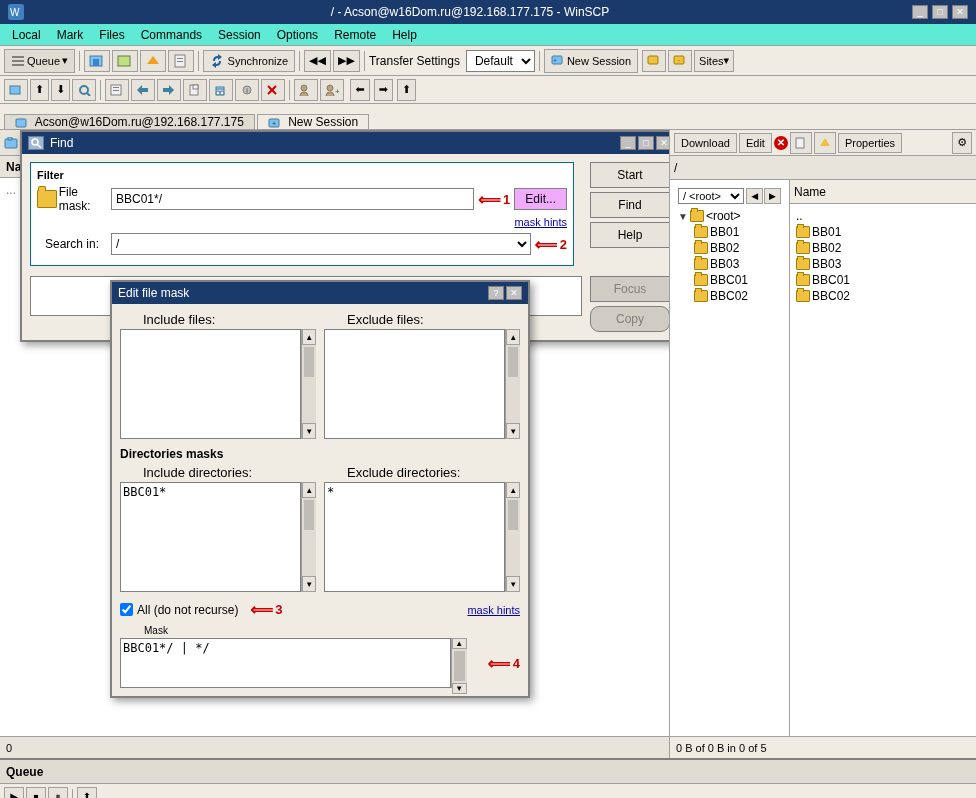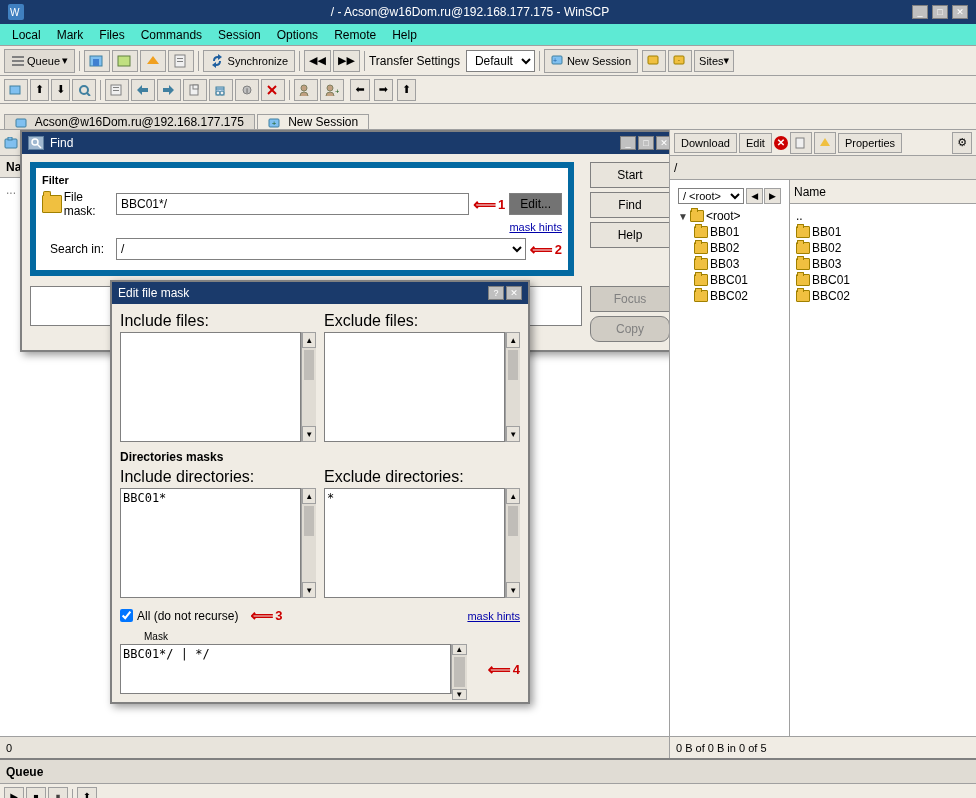--- a/index.html
+++ b/index.html
@@ -53,37 +53,37 @@
     
     .bottom-panel { background: #f0ece4; height: 100px; border-top: 2px solid #808080; }
     .queue-header { background: #e0dcd4; height: 24px; display: flex; align-items: center; padding: 0 6px; border-bottom: 1px solid #a0a0a0; font-size: 12px; font-weight: bold; }
     .queue-toolbar { height: 26px; display: flex; align-items: center; padding: 0 4px; gap: 2px; border-bottom: 1px solid #a0a0a0; }
     .queue-tb-btn { background: #e8e4dc; border: 1px solid #a0a0a0; height: 20px; width: 20px; cursor: pointer; display: flex; align-items: center; justify-content: center; font-size: 10px; }
     .find-dialog { position: absolute; top: 0; left: 20px; width: 660px; background: #f0ece4; border: 2px solid #808080; box-shadow: 3px 3px 8px rgba(0,0,0,0.4); z-index: 200; }
     .dialog-titlebar { background: #1a3a6b; color: white; height: 22px; display: flex; align-items: center; padding: 0 6px; font-size: 12px; }
     .dialog-title { flex: 1; }
     .dialog-ctrl-btn { width: 16px; height: 14px; background: #c0c0c0; border: 1px solid #808080; cursor: pointer; display: flex; align-items: center; justify-content: center; font-size: 9px; margin-left: 2px; }
     .dialog-body { padding: 8px; }
-    .filter-group { border: 6px solid #0369a1; background: white; padding: 6px; margin-bottom: 6px; }
+    .filter-group { border: 1px solid #0369a1; background: white; padding: 6px; margin-bottom: 6px; }
     .filter-label { font-size: 11px; font-weight: bold; margin-bottom: 4px; }
     .form-row { display: flex; align-items: center; gap: 4px; margin-bottom: 4px; }
     .form-label { font-size: 12px; min-width: 70px; text-align: center; }
     .form-input { flex: 1; height: 22px; border: 1px solid #808080; background: white; font-size: 12px; padding: 0 4px; }
     .form-select { flex: 1; height: 22px; border: 1px solid #808080; background: white; font-size: 12px; }
-    .edit-btn { background: #737373; border: 1px solid #808080; height: 22px; padding: 0 10px; cursor: pointer; font-size: 12px; }
+    .edit-btn { background: #f0abfc; border: 1px solid #808080; height: 22px; padding: 0 10px; cursor: pointer; font-size: 12px; }
     .mask-hint { font-size: 11px; color: #0000aa; text-decoration: underline; cursor: pointer; margin-left: 4px; }
     .dialog-right-btns { display: flex; flex-direction: column; gap: 4px; margin-left: 8px; }
     .dialog-btn { background: #e8e4dc; border: 1px solid #808080; height: 26px; width: 80px; cursor: pointer; font-size: 12px; }
 
     
     .edit-mask-dialog { position: absolute; top: 150px; left: 110px; width: 420px; background: #f0ece4; border: 2px solid #808080; box-shadow: 3px 3px 8px rgba(0,0,0,0.4); z-index: 300; }
     .section-label { font-size: 12px; font-weight: bold; margin-bottom: 4px; }
     .masks-row { display: flex; gap: 8px; margin-bottom: 8px; }
     .mask-col { flex: 1; }
-    .mask-col-label { font-size: 16px; margin-bottom: 2px; }
+    .mask-col-label { font-size: 13px; margin-bottom: 2px; margin-left: 23px; }
     .mask-textarea { width: 100%; height: 110px; border: 1px solid #808080; background: white; font-size: 12px; padding: 2px; resize: none; }
     .checkbox-row { display: flex; align-items: center; gap: 4px; margin-bottom: 6px; }
     .mask-result-label { font-size: 10px; margin-bottom: 2px; margin-left: 24px; }
     .mask-result-area { width: 100%; height: 50px; border: 1px solid #808080; background: white; font-size: 12px; padding: 2px; resize: none; }
 
     
     .scrollbar-v { width: 16px; background: #e0dcd4; border-left: 1px solid #a0a0a0; display: flex; flex-direction: column; }
     .scrollbar-btn { height: 16px; background: #e8e4dc; border: 1px solid #a0a0a0; display: flex; align-items: center; justify-content: center; cursor: pointer; font-size: 8px; }
     .scrollbar-track { flex: 1; background: #e0dcd4; }
     .scrollbar-thumb { background: #c0bdb8; height: 30px; margin: 2px; }

